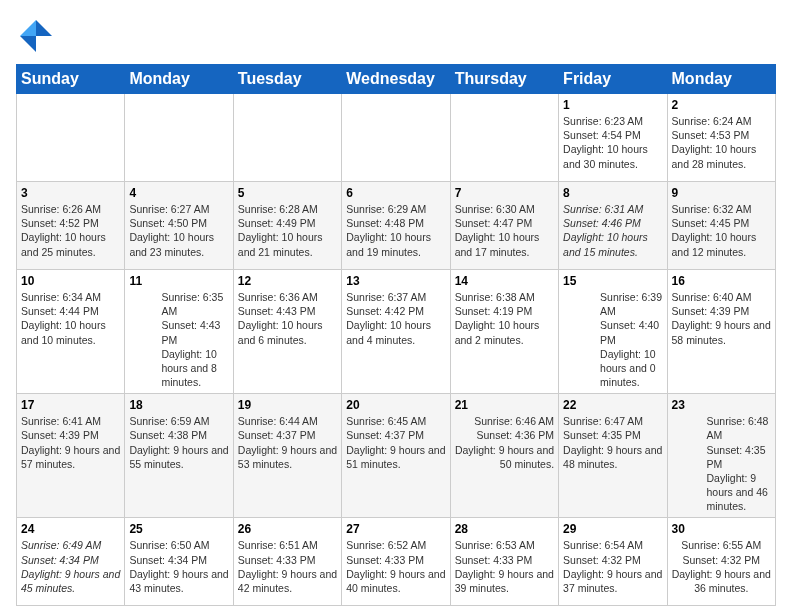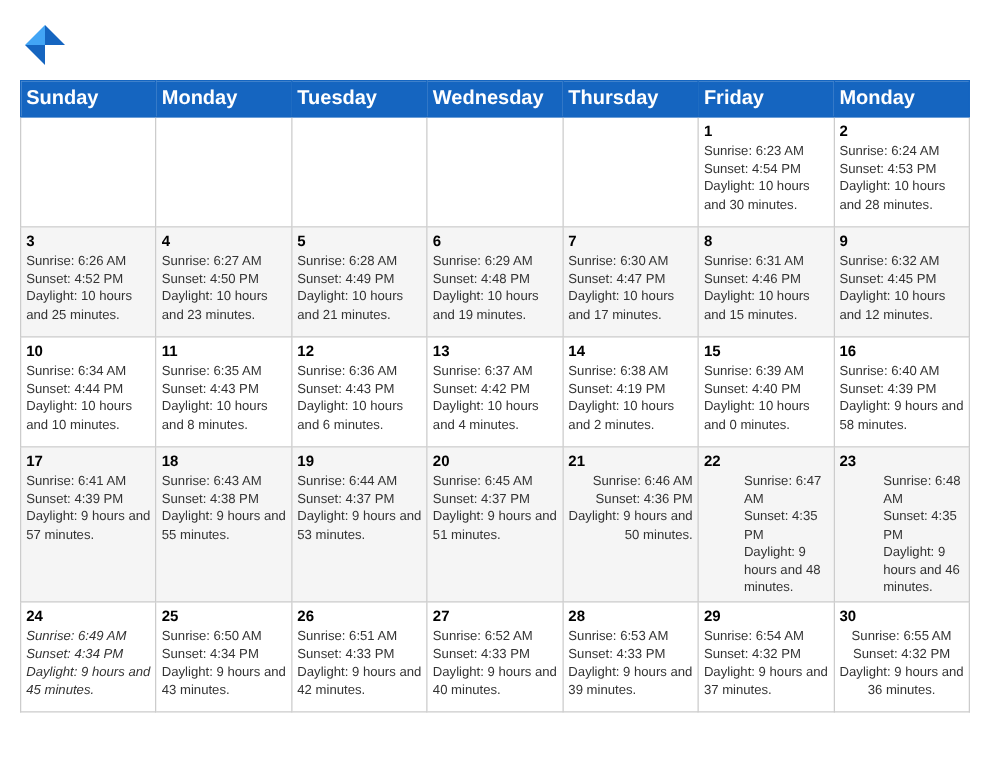--- a/index.html
+++ b/index.html
@@ -165,41 +165,41 @@
 Daylight: 10 hours and 19 minutes.</div>
         </td>
         <td>
           <span class="day-num">7</span>
           <div class="day-info" style="white-space: pre-line;">Sunrise: 6:30 AM
 Sunset: 4:47 PM
 Daylight: 10 hours and 17 minutes.</div>
         </td>
         <td>
           <span class="day-num">8</span>
-          <div class="day-info" style="white-space: pre-line;">Sunrise: 6:31 AM
+          <div class="day-info" style="white-space: pre-line; font-style: italic;">Sunrise: 6:31 AM
 Sunset: 4:46 PM
 Daylight: 10 hours and 15 minutes.</div>
         </td>
         <td>
           <span class="day-num">9</span>
           <div class="day-info" style="white-space: pre-line;">Sunrise: 6:32 AM
 Sunset: 4:45 PM
 Daylight: 10 hours and 12 minutes.</div>
         </td>
       </tr>
       <tr>
         <td>
           <span class="day-num">10</span>
           <div class="day-info" style="white-space: pre-line;">Sunrise: 6:34 AM
 Sunset: 4:44 PM
 Daylight: 10 hours and 10 minutes.</div>
         </td>
         <td>
           <span class="day-num">11</span>
-          <div class="day-info" style="white-space: pre-line;">Sunrise: 6:35 AM
+          <div class="day-info" style="white-space: pre-line; margin-left: 32px;">Sunrise: 6:35 AM
 Sunset: 4:43 PM
 Daylight: 10 hours and 8 minutes.</div>
         </td>
         <td>
           <span class="day-num">12</span>
           <div class="day-info" style="white-space: pre-line;">Sunrise: 6:36 AM
 Sunset: 4:43 PM
 Daylight: 10 hours and 6 minutes.</div>
         </td>
         <td>
@@ -209,41 +209,41 @@
 Daylight: 10 hours and 4 minutes.</div>
         </td>
         <td>
           <span class="day-num">14</span>
           <div class="day-info" style="white-space: pre-line;">Sunrise: 6:38 AM
 Sunset: 4:19 PM
 Daylight: 10 hours and 2 minutes.</div>
         </td>
         <td>
           <span class="day-num">15</span>
-          <div class="day-info" style="white-space: pre-line;">Sunrise: 6:39 AM
+          <div class="day-info" style="white-space: pre-line; margin-left: 37px;">Sunrise: 6:39 AM
 Sunset: 4:40 PM
 Daylight: 10 hours and 0 minutes.</div>
         </td>
         <td>
           <span class="day-num">16</span>
           <div class="day-info" style="white-space: pre-line;">Sunrise: 6:40 AM
 Sunset: 4:39 PM
 Daylight: 9 hours and 58 minutes.</div>
         </td>
       </tr>
       <tr>
         <td>
           <span class="day-num">17</span>
           <div class="day-info" style="white-space: pre-line;">Sunrise: 6:41 AM
 Sunset: 4:39 PM
 Daylight: 9 hours and 57 minutes.</div>
         </td>
         <td>
           <span class="day-num">18</span>
-          <div class="day-info" style="white-space: pre-line;">Sunrise: 6:43 AM
+          <div class="day-info" style="white-space: pre-line;">Sunrise: 6:59 AM
 Sunset: 4:38 PM
 Daylight: 9 hours and 55 minutes.</div>
         </td>
         <td>
           <span class="day-num">19</span>
           <div class="day-info" style="white-space: pre-line;">Sunrise: 6:44 AM
 Sunset: 4:37 PM
 Daylight: 9 hours and 53 minutes.</div>
         </td>
         <td>
@@ -253,21 +253,21 @@
 Daylight: 9 hours and 51 minutes.</div>
         </td>
         <td>
           <span class="day-num">21</span>
           <div class="day-info" style="white-space: pre-line; text-align: right;">Sunrise: 6:46 AM
 Sunset: 4:36 PM
 Daylight: 9 hours and 50 minutes.</div>
         </td>
         <td>
           <span class="day-num">22</span>
-          <div class="day-info" style="white-space: pre-line; margin-left: 32px;">Sunrise: 6:47 AM
+          <div class="day-info" style="white-space: pre-line;">Sunrise: 6:47 AM
 Sunset: 4:35 PM
 Daylight: 9 hours and 48 minutes.</div>
         </td>
         <td>
           <span class="day-num">23</span>
           <div class="day-info" style="white-space: pre-line; margin-left: 35px;">Sunrise: 6:48 AM
 Sunset: 4:35 PM
 Daylight: 9 hours and 46 minutes.</div>
         </td>
       </tr>

